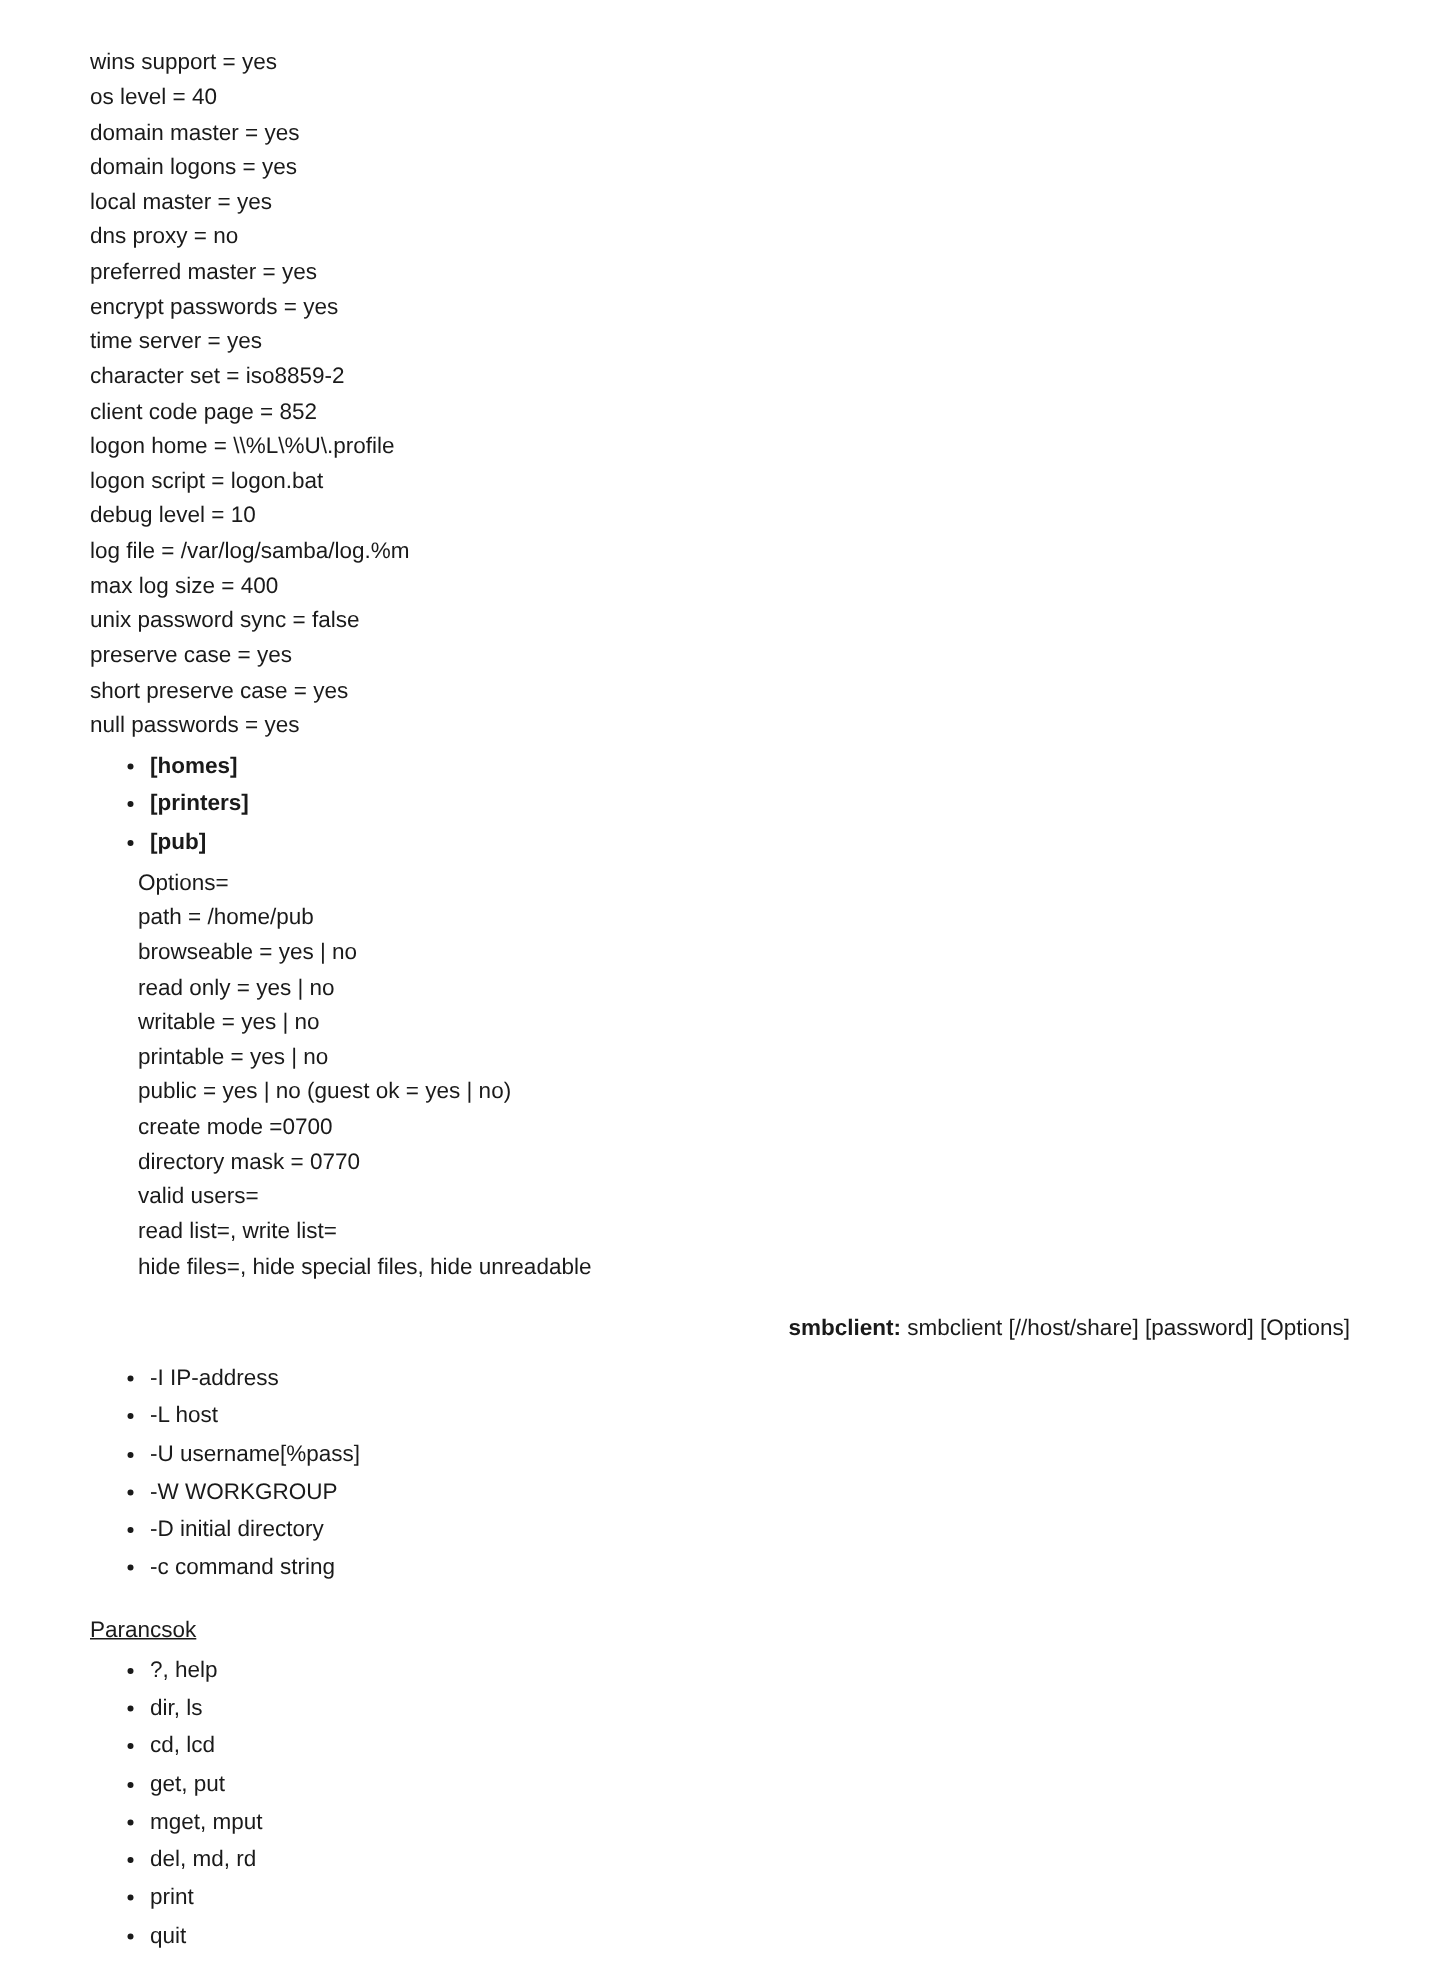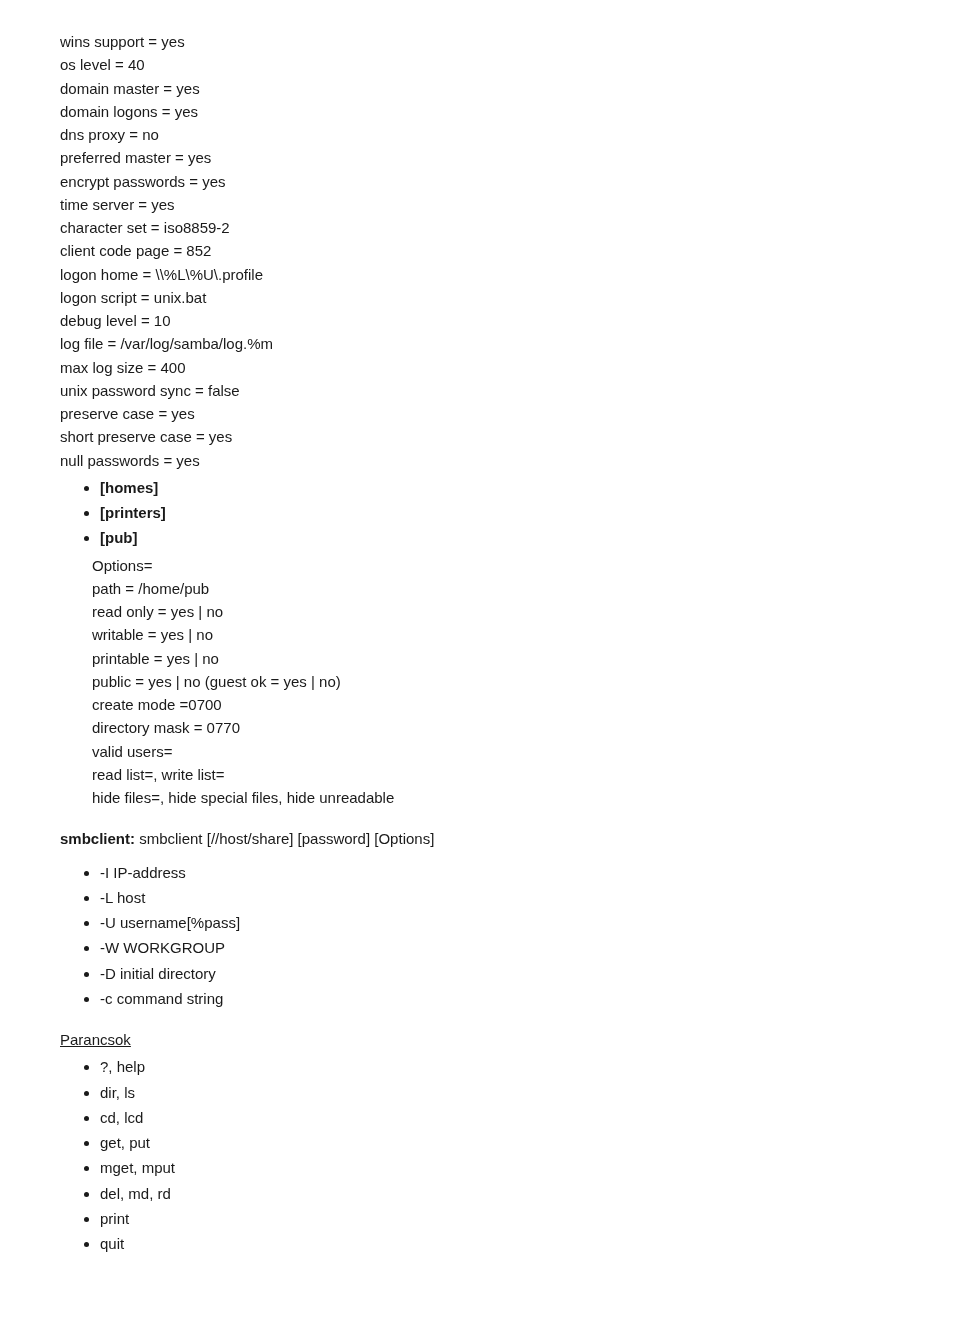--- a/index.html
+++ b/index.html
@@ -31,20 +31,21 @@
     }
     .bold {
       font-weight: bold;
     }
     .section-label {
       font-weight: bold;
     }
     .smbclient-line {
       margin-top: 18px;
       margin-bottom: 10px;
+      text-align: right;
     }
     .options-heading {
       text-decoration: underline;
       margin-top: 10px;
       margin-bottom: 4px;
     }
     .parancsok-heading {
       text-decoration: underline;
       margin-top: 18px;
       margin-bottom: 4px;
@@ -53,46 +54,48 @@
 </head>
 <body>
 
 <div>
 
   <div id="global-settings-container">
   <div class="config-line">wins support = yes</div>
       <div class="config-line">os level = 40</div>
       <div class="config-line">domain master = yes</div>
       <div class="config-line">domain logons = yes</div>
+      <div class="config-line">local master = yes</div>
       <div class="config-line">dns proxy = no</div>
       <div class="config-line">preferred master = yes</div>
       <div class="config-line">encrypt passwords = yes</div>
       <div class="config-line">time server = yes</div>
       <div class="config-line">character set = iso8859-2</div>
       <div class="config-line">client code page = 852</div>
       <div class="config-line">logon home = \\%L\%U\.profile</div>
-      <div class="config-line">logon script = unix.bat</div>
+      <div class="config-line">logon script = logon.bat</div>
       <div class="config-line">debug level = 10</div>
       <div class="config-line">log file = /var/log/samba/log.%m</div>
       <div class="config-line">max log size = 400</div>
       <div class="config-line">unix password sync = false</div>
       <div class="config-line">preserve case = yes</div>
       <div class="config-line">short preserve case = yes</div>
       <div class="config-line">null passwords = yes</div>
     </div>
 
   <ul class="bullet-list" id="sections-list-container">
   <li><span class="section-label">[homes]</span></li>
       <li><span class="section-label">[printers]</span></li>
       <li><span class="section-label">[pub]</span></li>
     </ul>
 
   <div style="margin-left: 32px;" id="pub-settings-container">
   <div class="config-line">Options=</div>
       <div class="config-line">path = /home/pub</div>
+      <div class="config-line">browseable = yes | no</div>
       <div class="config-line">read only = yes | no</div>
       <div class="config-line">writable = yes | no</div>
       <div class="config-line">printable = yes | no</div>
       <div class="config-line">public = yes | no (guest ok = yes | no)</div>
       <div class="config-line">create mode =0700</div>
       <div class="config-line">directory mask = 0770</div>
       <div class="config-line">valid users=</div>
       <div class="config-line">read list=, write list=</div>
       <div class="config-line">hide files=, hide special files, hide unreadable</div>
     </div>

